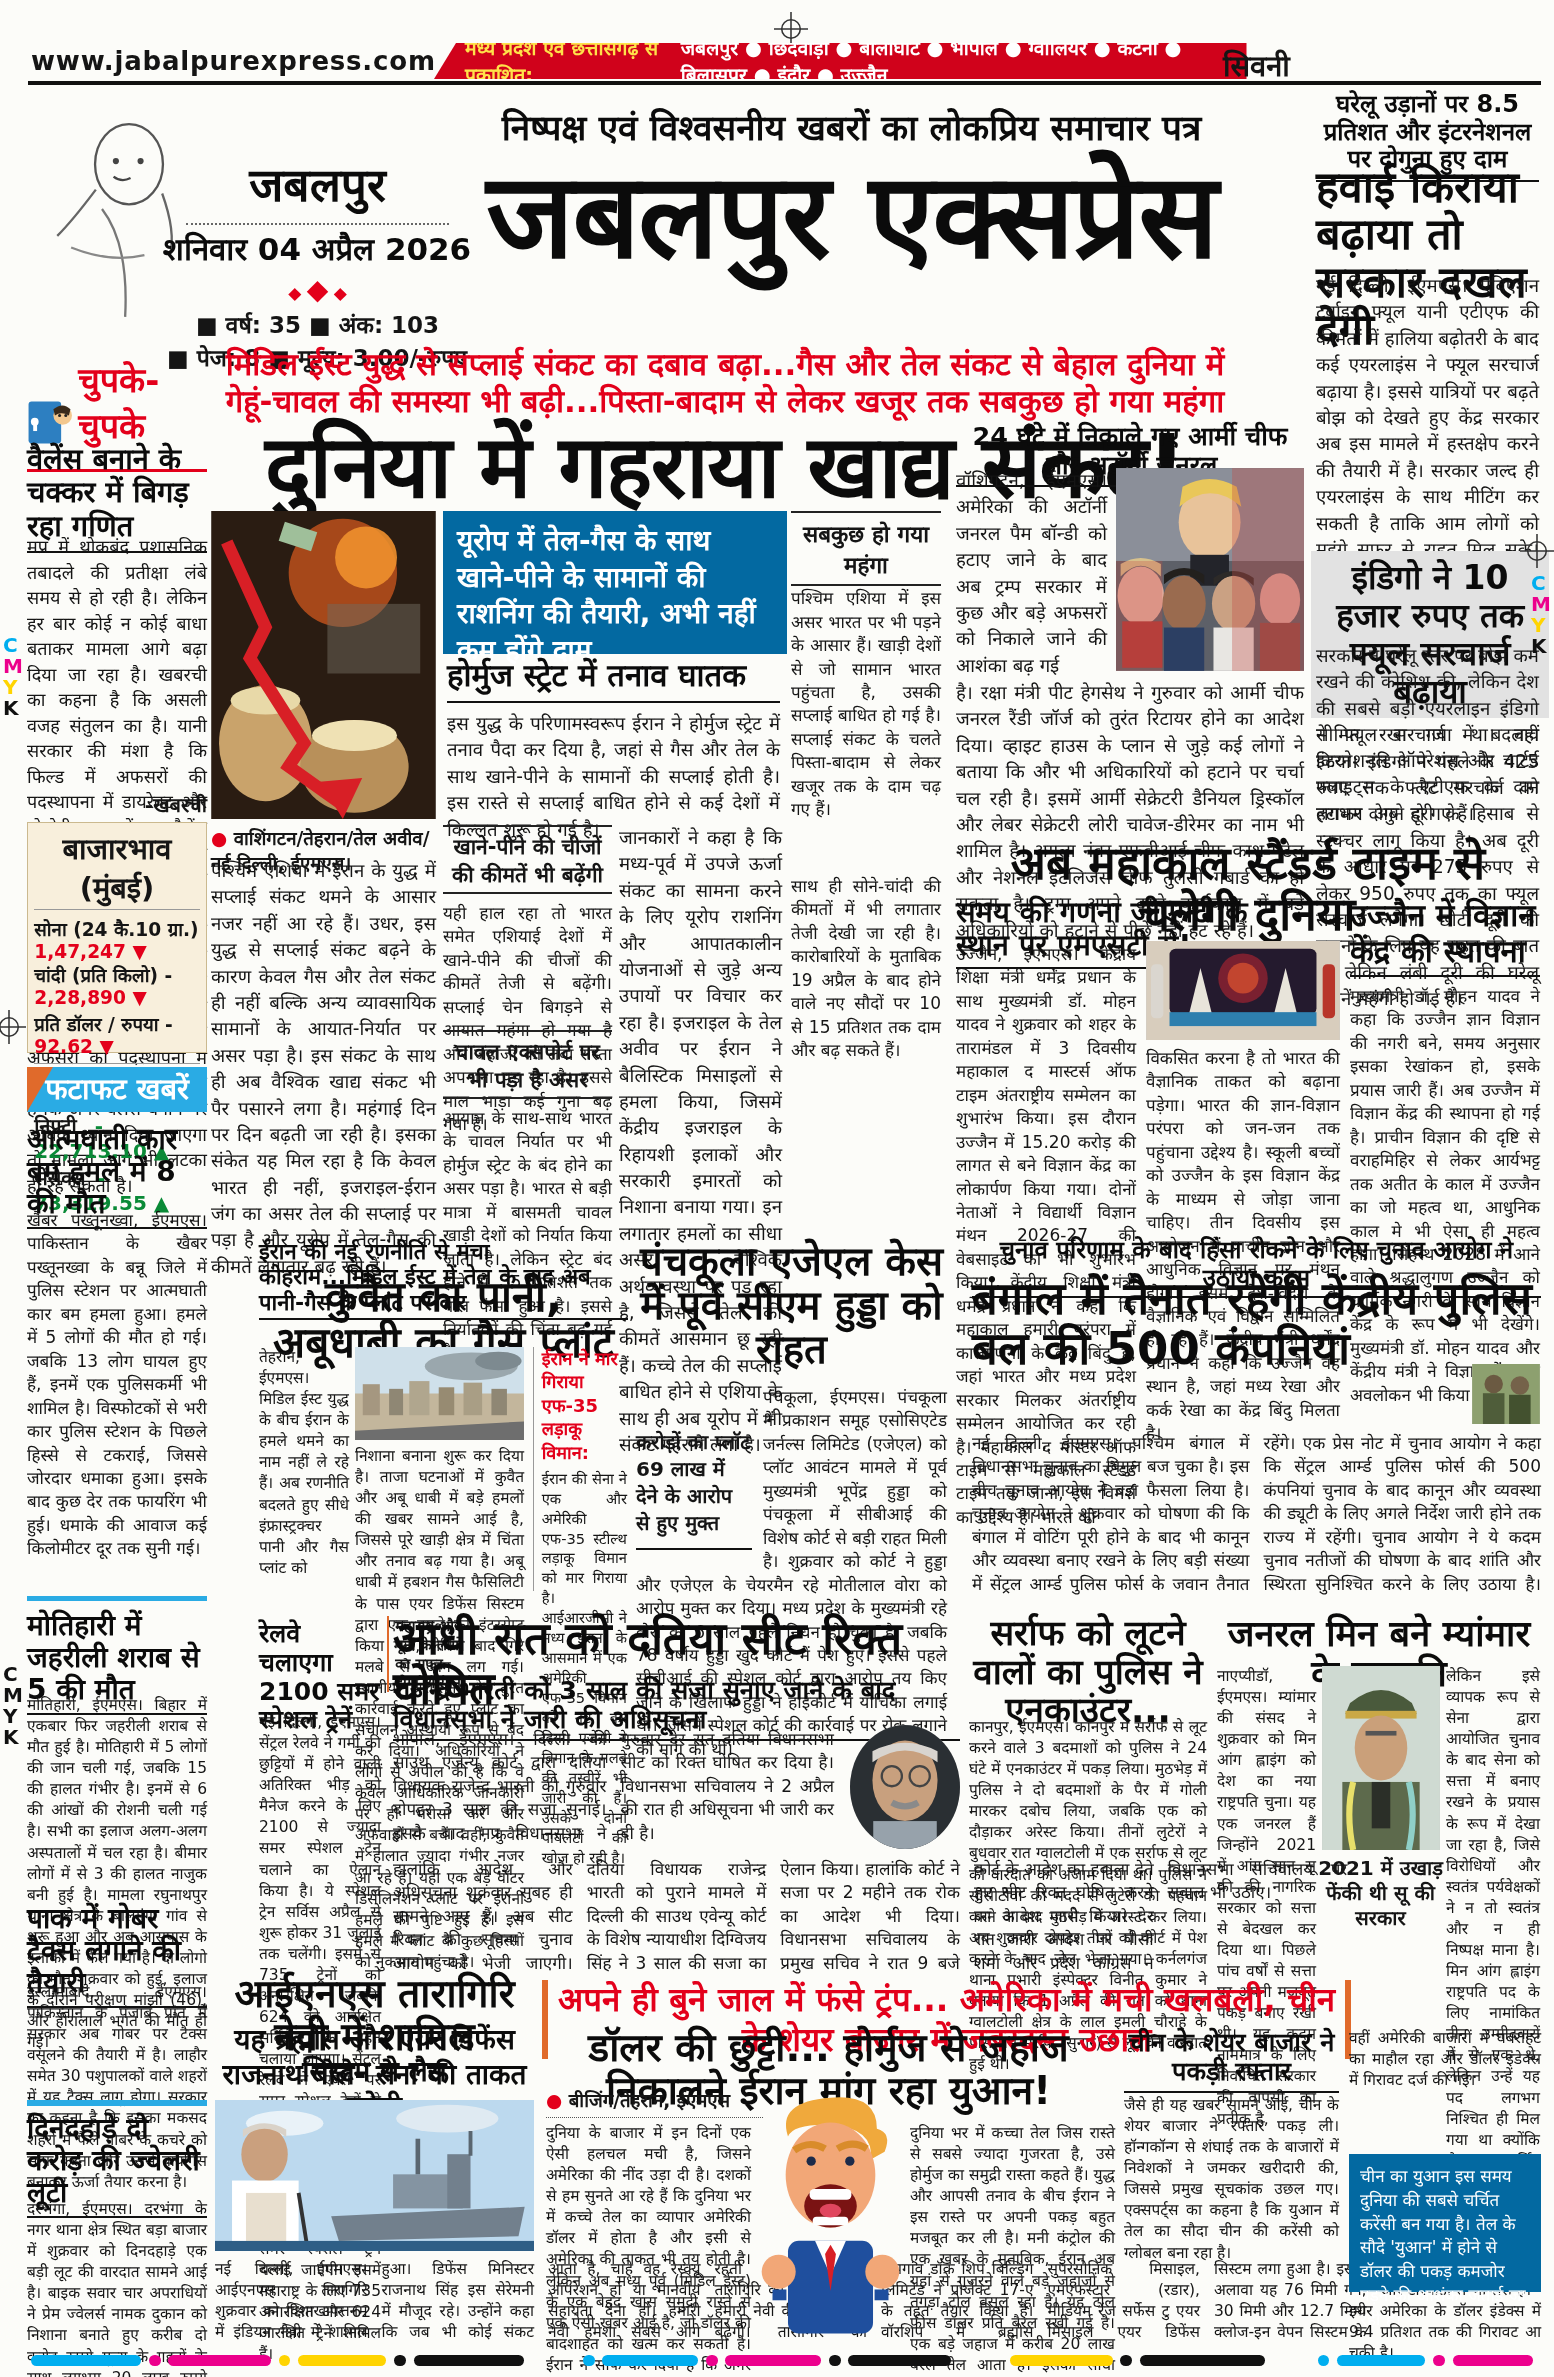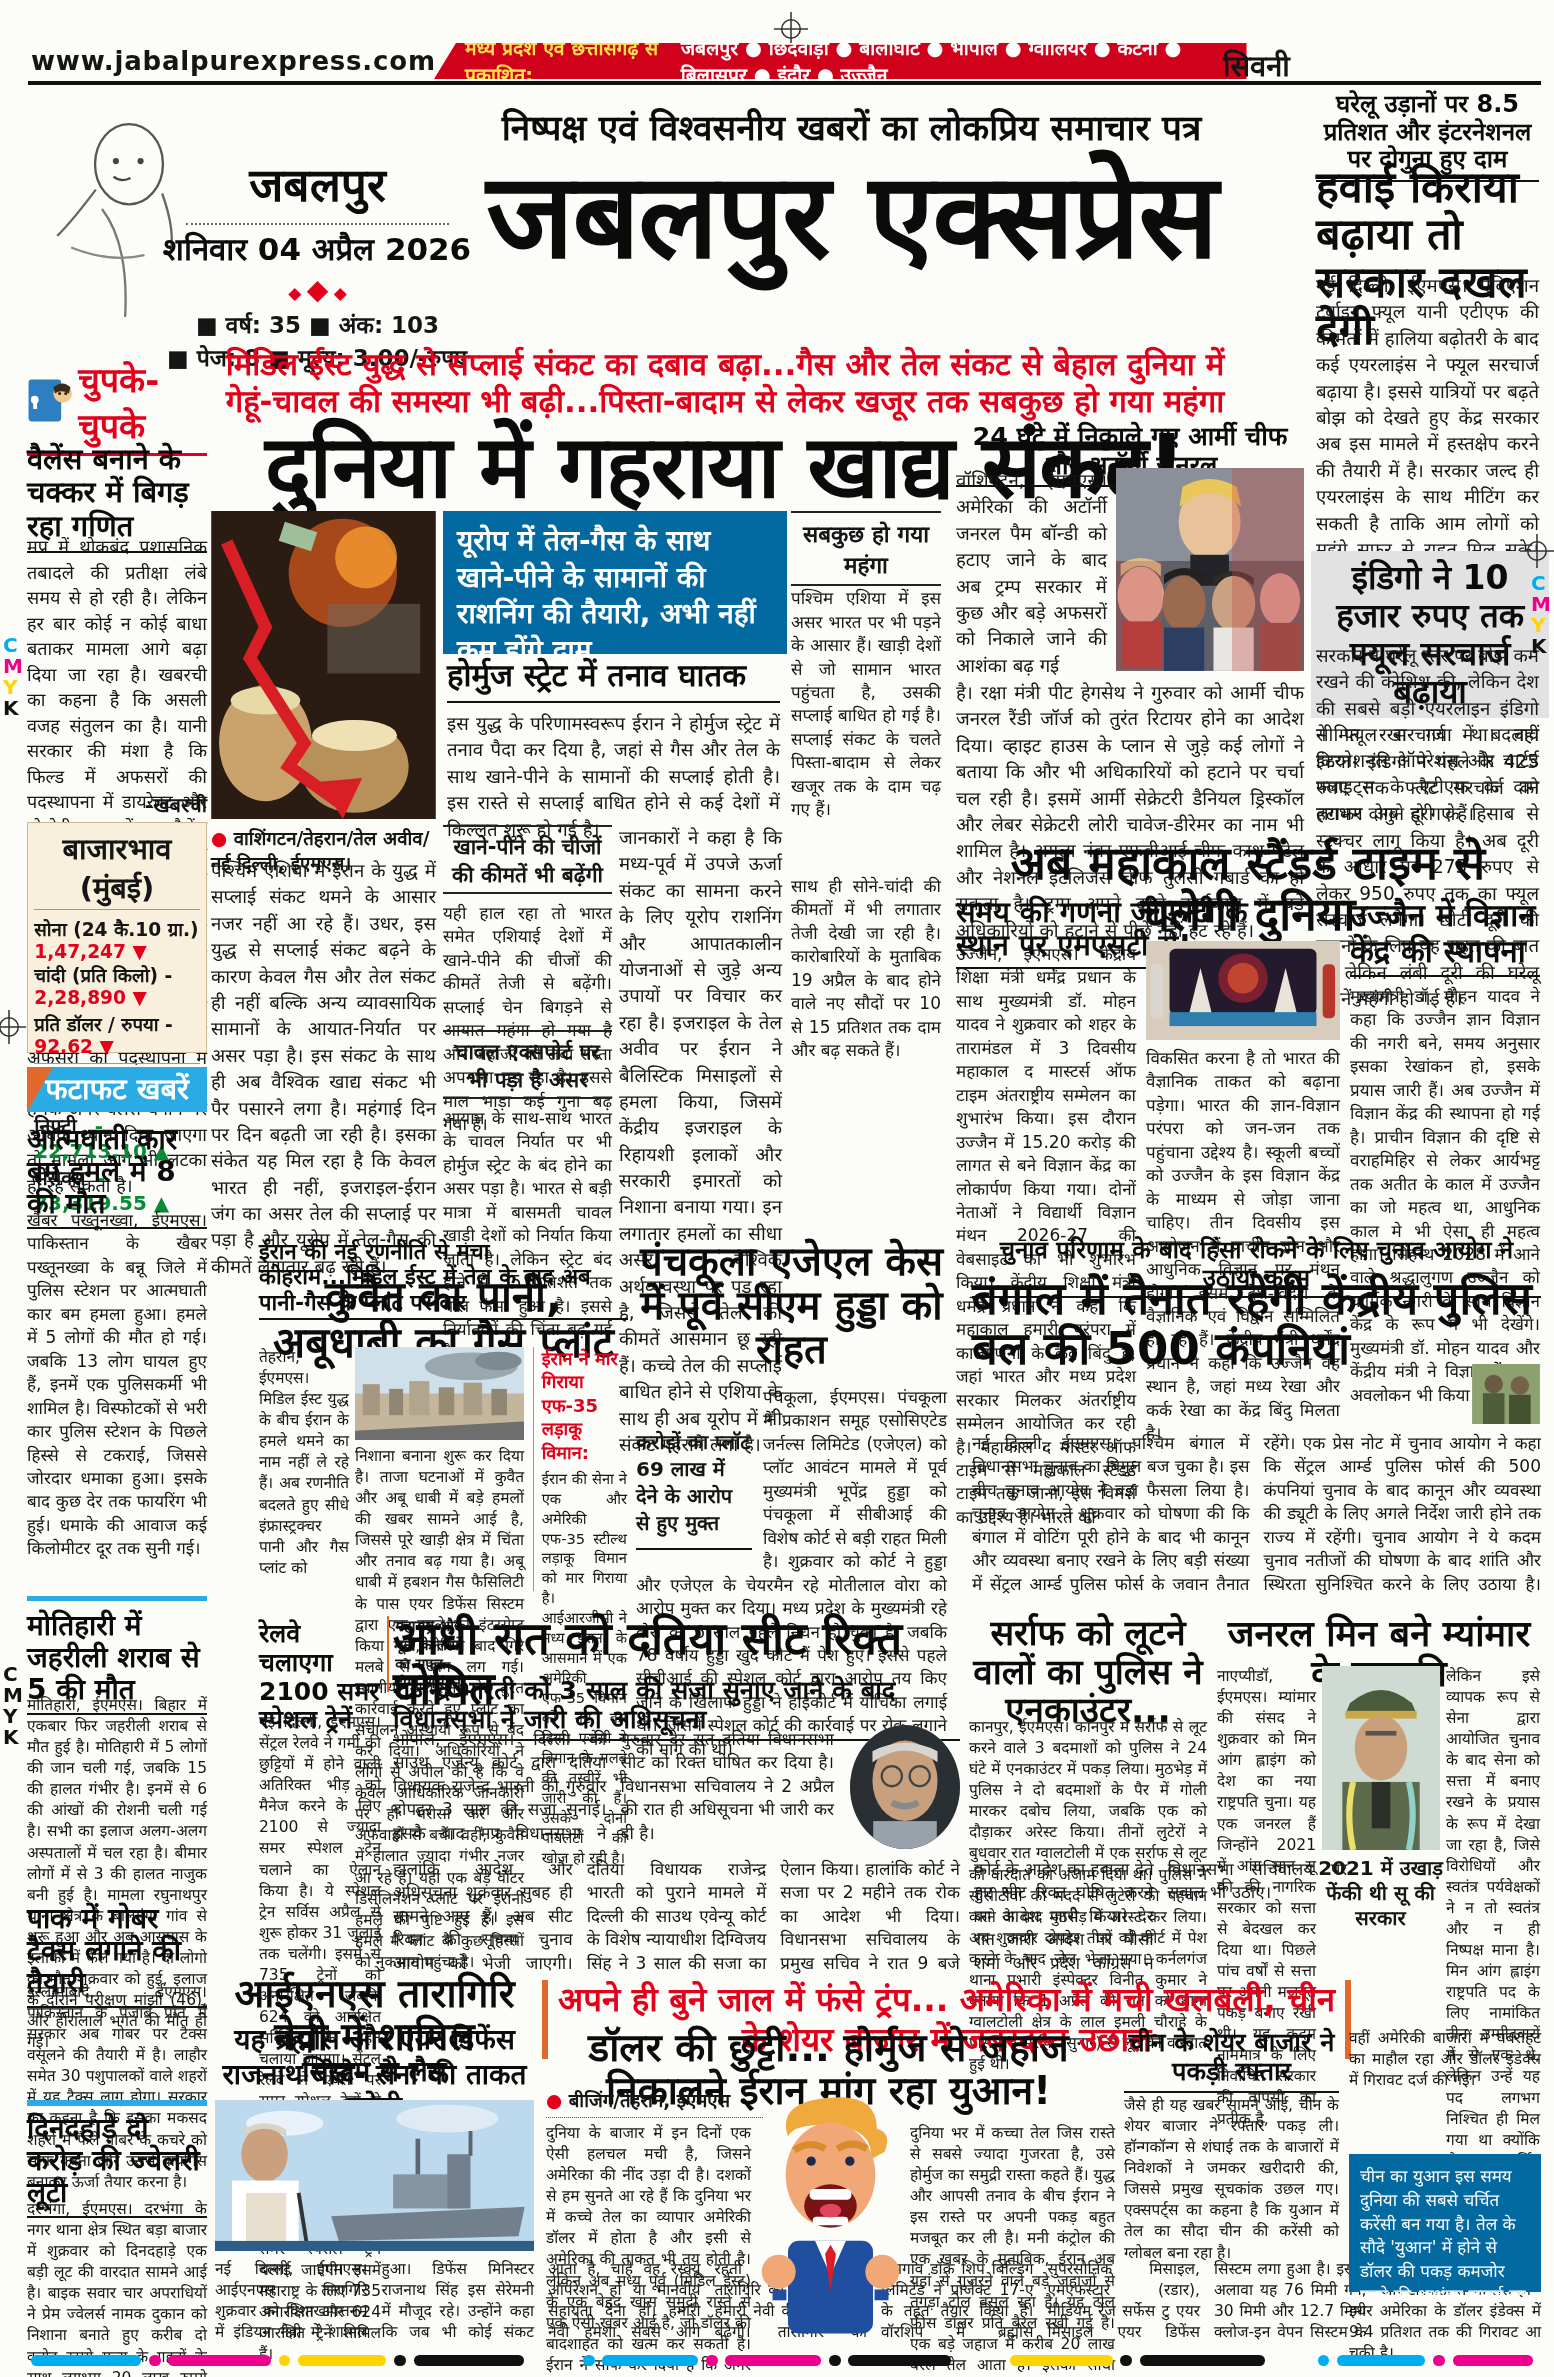--- a/index.html
+++ b/index.html
@@ -73,21 +73,21 @@
   <div class="abs h-md ctr" style="left:480px;top:108px;width:743px;font-size:35px">निष्पक्ष एवं विश्वसनीय खबरों का लोकप्रिय समाचार पत्र</div>
   <div class="abs h-xl ctr" style="left:449px;top:155px;width:805px;font-size:118px">जबलपुर एक्सप्रेस</div>
 
   <div class="abs h-md ctr underl" style="left:1316px;top:91px;width:223px;font-size:24px;padding-bottom:6.2px">घरेलू उड़ानों पर 8.5 प्रतिशत और इंटरनेशनल पर दोगुना हुए दाम</div>
   <div class="abs h-lg" style="left:1316px;top:164px;width:223px;font-size:43px">हवाई किराया बढ़ाया तो सरकार दखल देगी</div>
   <div class="abs body-md" style="left:1316px;top:273px;width:223px;height:273px">नई दिल्ली, ईएमएस। एविएशन टर्बाइन फ्यूल यानी एटीएफ की कीमतों में हालिया बढ़ोतरी के बाद कई एयरलाइंस ने फ्यूल सरचार्ज बढ़ाया है। इससे यात्रियों पर बढ़ते बोझ को देखते हुए केंद्र सरकार अब इस मामले में हस्तक्षेप करने की तैयारी में है। सरकार जल्द ही एयरलाइंस के साथ मीटिंग कर सकती है ताकि आम लोगों को महंगे सफर से राहत मिल सके। सरकार ने अभी तक कोई लिखित निर्देश तो जारी नहीं किया है, लेकिन एविएशन सेक्टर को सपोर्ट देने के लिए एटीएफ में हुई बढ़ोतरी को घरेलू उड़ानों के लिए करीब 8.5 प्रतिशत तक ही सीमित रखा गया था। वहीं इंटरनेशनल ऑपरेशंस और चार्टर्ड फ्लाइट्स के एटीएफ के दाम लगभग दोगुने हो गए हैं।</div>
   <div class="abs h-md ctr" style="left:1311px;top:551px;width:232px;font-size:33px;background:#e2e2e2;padding:7.7px 3.1px">इंडिगो ने 10 हजार रुपए तक फ्यूल सरचार्ज बढ़ाया</div>
   <div class="abs body-md" style="left:1316px;top:643px;width:223px;height:190px">सरकार ने घरेलू स्तर पर बोझ कम रखने की कोशिश की, लेकिन देश की सबसे बड़ी एयरलाइन इंडिगो ने फ्यूल सरचार्ज में बदलाव किया। इंडिगो ने पहले के 425 रुपए तक फ्लैट सरचार्ज को हटाकर अब दूरी के हिसाब से स्ट्रक्चर लागू किया है। अब दूरी के आधार पर 275 रुपए से लेकर 950 रुपए तक का फ्यूल सरचार्ज लगेगा। छोटी दूरी की उड़ानों के लिए यह राहत की बात है, लेकिन लंबी दूरी की घरेलू उड़ानें महंगी हो गई हैं।</div>
 
   <div class="abs" style="left:27px;top:356px;width:180px">
-    <div style="display:flex;align-items:center;gap:6.2px;border-bottom:3.1px solid #e3001b;padding-bottom:5px">
+    <div style="display:flex;align-items:flex-end;gap:6.2px;border-bottom:3.1px solid #e3001b;padding-bottom:21px">
       <span>
         <svg width="45" height="45" viewBox="0 0 58 58">
             <rect x="2" y="2" width="42" height="54" rx="4" fill="#2d7fc1"></rect>
             <circle cx="10" cy="28" r="5" fill="#fff"></circle>
             <rect x="8" y="30" width="5" height="10" fill="#fff"></rect>
             <circle cx="46" cy="20" r="12" fill="#f3c88f"></circle>
             <path d="M34,12 q12,-10 22,0 l-2,8 q-10,-6 -18,0 z" fill="#3a2a1a"></path>
             <circle cx="42" cy="20" r="2" fill="#222"></circle>
             <circle cx="50" cy="20" r="2" fill="#222"></circle>
           </svg>

